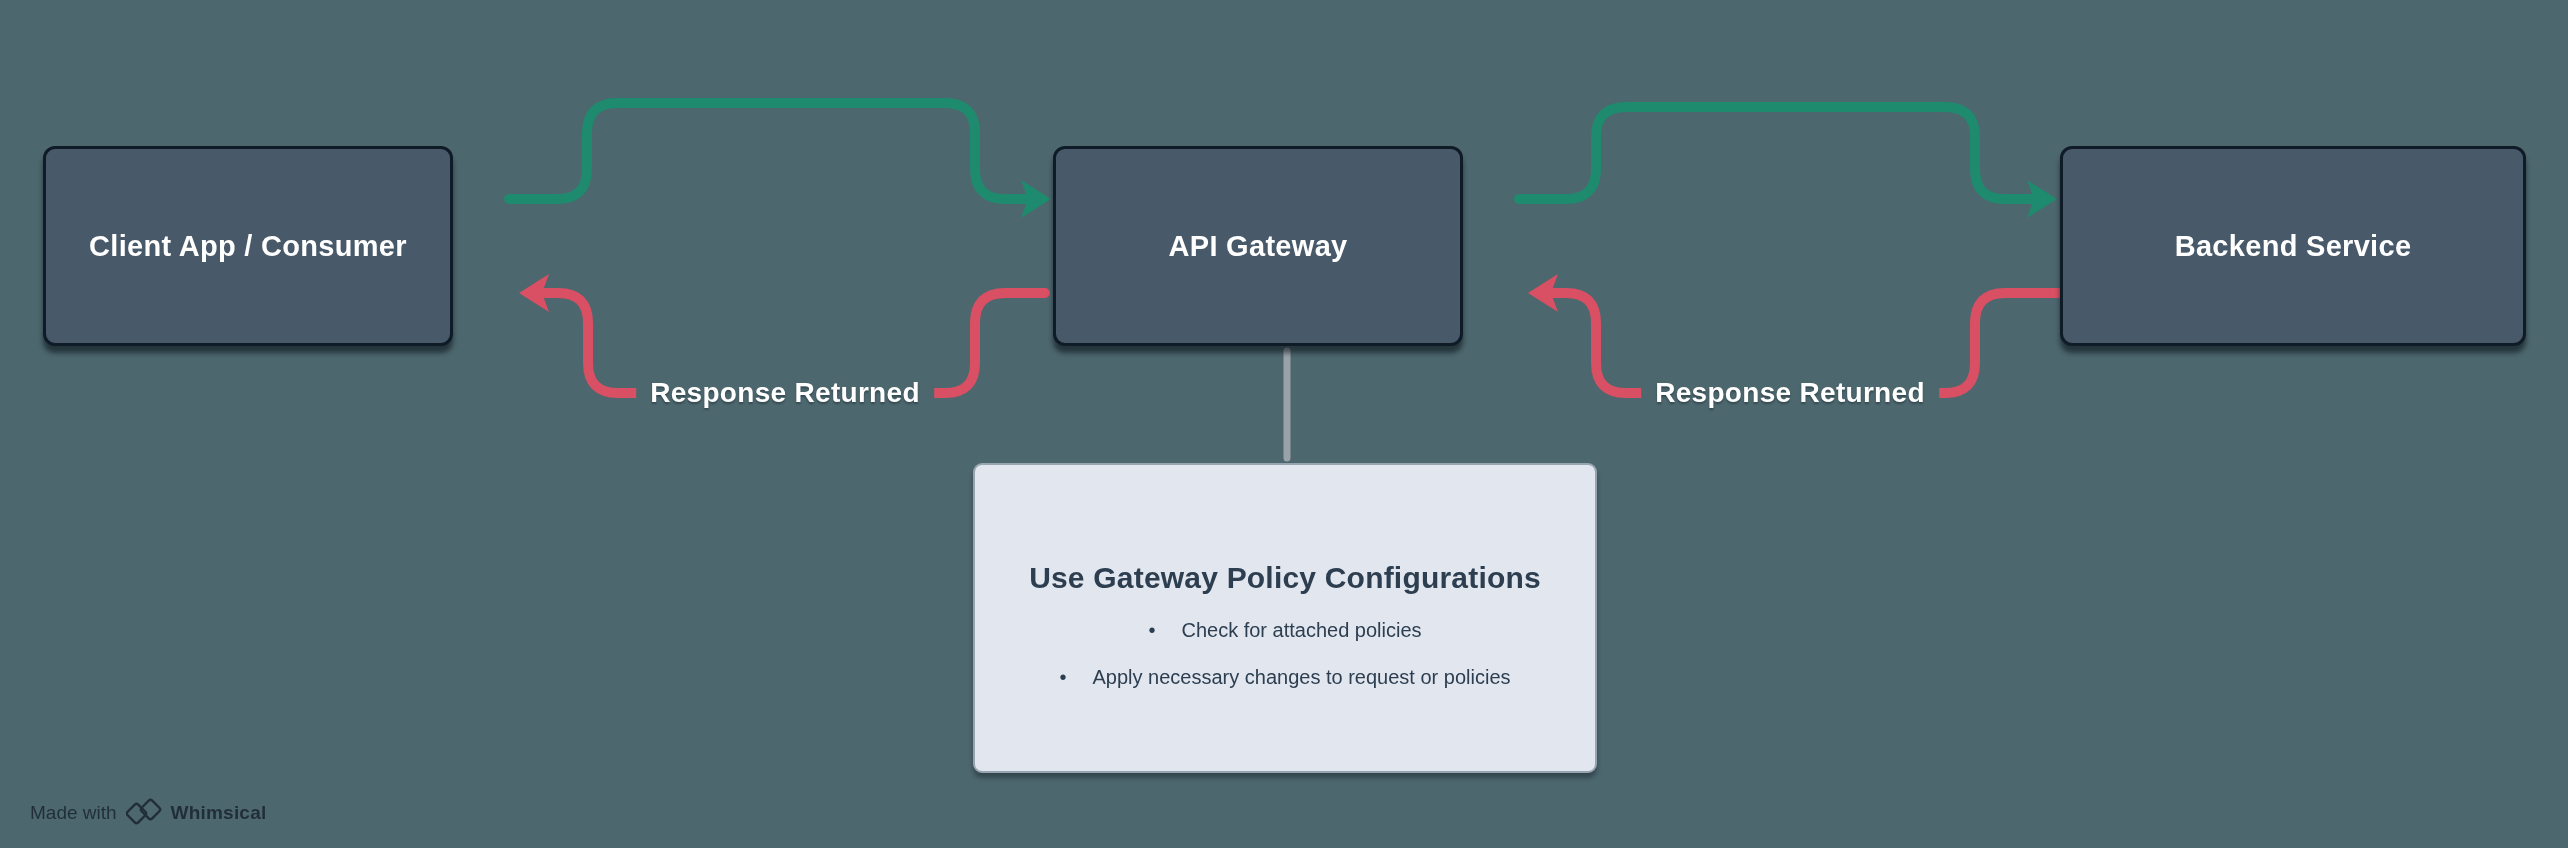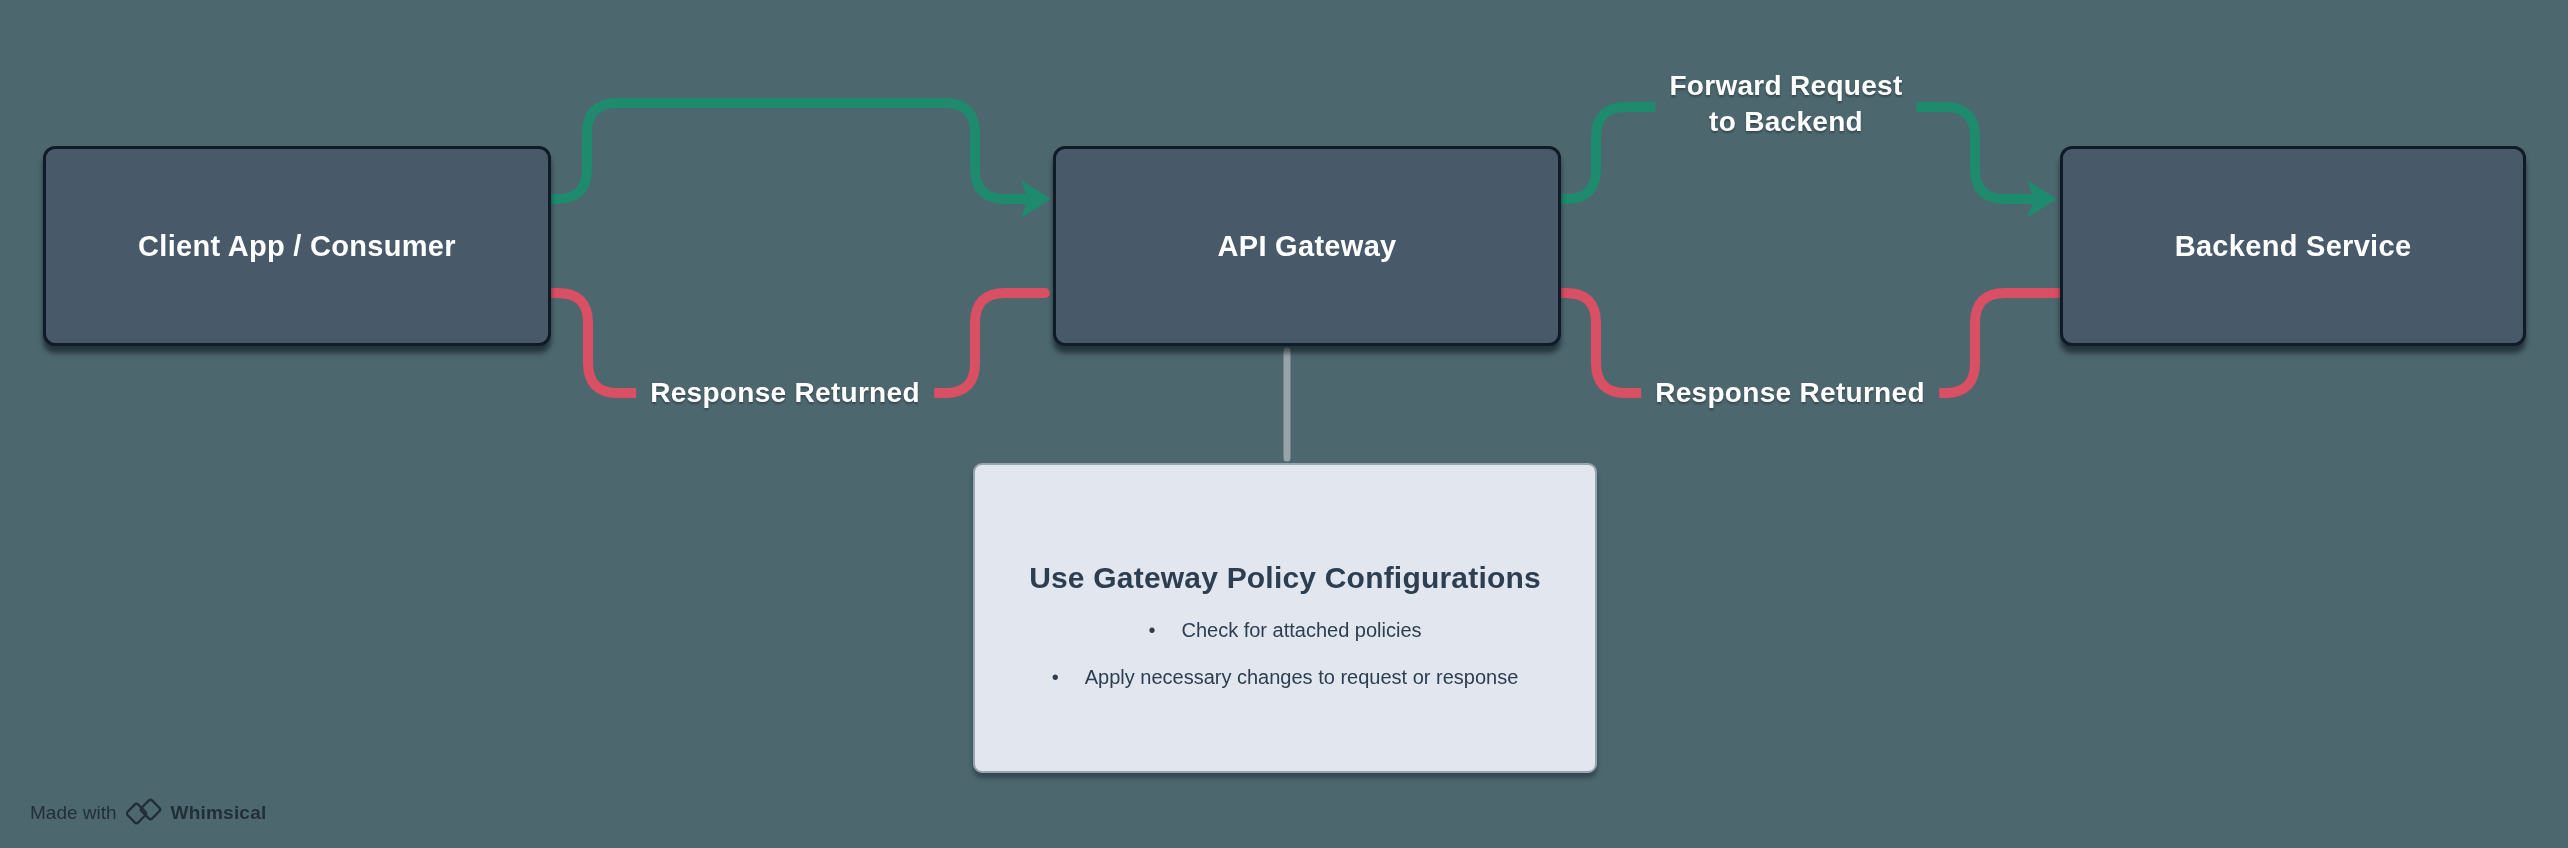--- a/index.html
+++ b/index.html
@@ -10,21 +10,21 @@
   }
   html,body{margin:0;padding:0;}
   body{font-family:"Liberation Sans","DejaVu Sans",sans-serif;}
   .canvas{
     position:relative; width:2568px; height:848px;
     background:var(--canvas); overflow:hidden;
   }
   svg.wires{position:absolute; left:0; top:0; width:2568px; height:848px; display:block;}
 
   .node{
-    position:absolute; height:200px; width:508px;
+    position:absolute; height:200px; width:410px;
     background:var(--node_fill);
     border:3px solid var(--node_border);
     border-radius:12px;
     box-shadow:0 7px 5px rgba(5,12,20,.55);
     display:flex; align-items:center; justify-content:center;
     box-sizing:border-box;
   }
   .node .node-label{
     color:var(--node_text); font-weight:bold; font-size:29px; letter-spacing:.3px;
     text-align:center; padding:0 14px;
@@ -85,29 +85,27 @@
     <div class="node-label">Client App / Consumer</div>
   </div>
   <div class="node" style="left:2060px; top:146px; width:466px;">
     <div class="node-label">Backend Service</div>
   </div>
   <div class="node" style="left:1053px; top:146px;">
     <div class="node-label">API Gateway</div>
   </div>
 
   <div class="edge-label" style="left:785px; top:393px;">Response Returned</div>
-  <div class="edge-label" style="left:1786px; top:104px;">Forward Request
-to Backend</div>
   <div class="edge-label" style="left:1790px; top:393px;">Response Returned</div>
 
   <div class="note">
     <div class="note-title">Use Gateway Policy Configurations</div>
     <div class="note-bullets">
       <div class="note-bullet"><span class="dot">•</span><span>Check for attached policies</span></div>
-      <div class="note-bullet"><span class="dot">•</span><span>Apply necessary changes to request or response</span></div>
+      <div class="note-bullet"><span class="dot">•</span><span>Apply necessary changes to request or policies</span></div>
     </div>
   </div>
 
   <div class="watermark">
     <span>Made with</span>
     <svg class="logo" width="36" height="34" viewBox="0 0 36 34">
       <g fill="none" stroke="#1F2C35" stroke-width="2.4" stroke-linejoin="round">
         <rect x="3" y="10" width="15" height="15" rx="2.5" transform="rotate(-45 10.5 17.5)"></rect>
         <rect x="17" y="6" width="15" height="15" rx="2.5" transform="rotate(-45 24.5 13.5)"></rect>
       </g>

